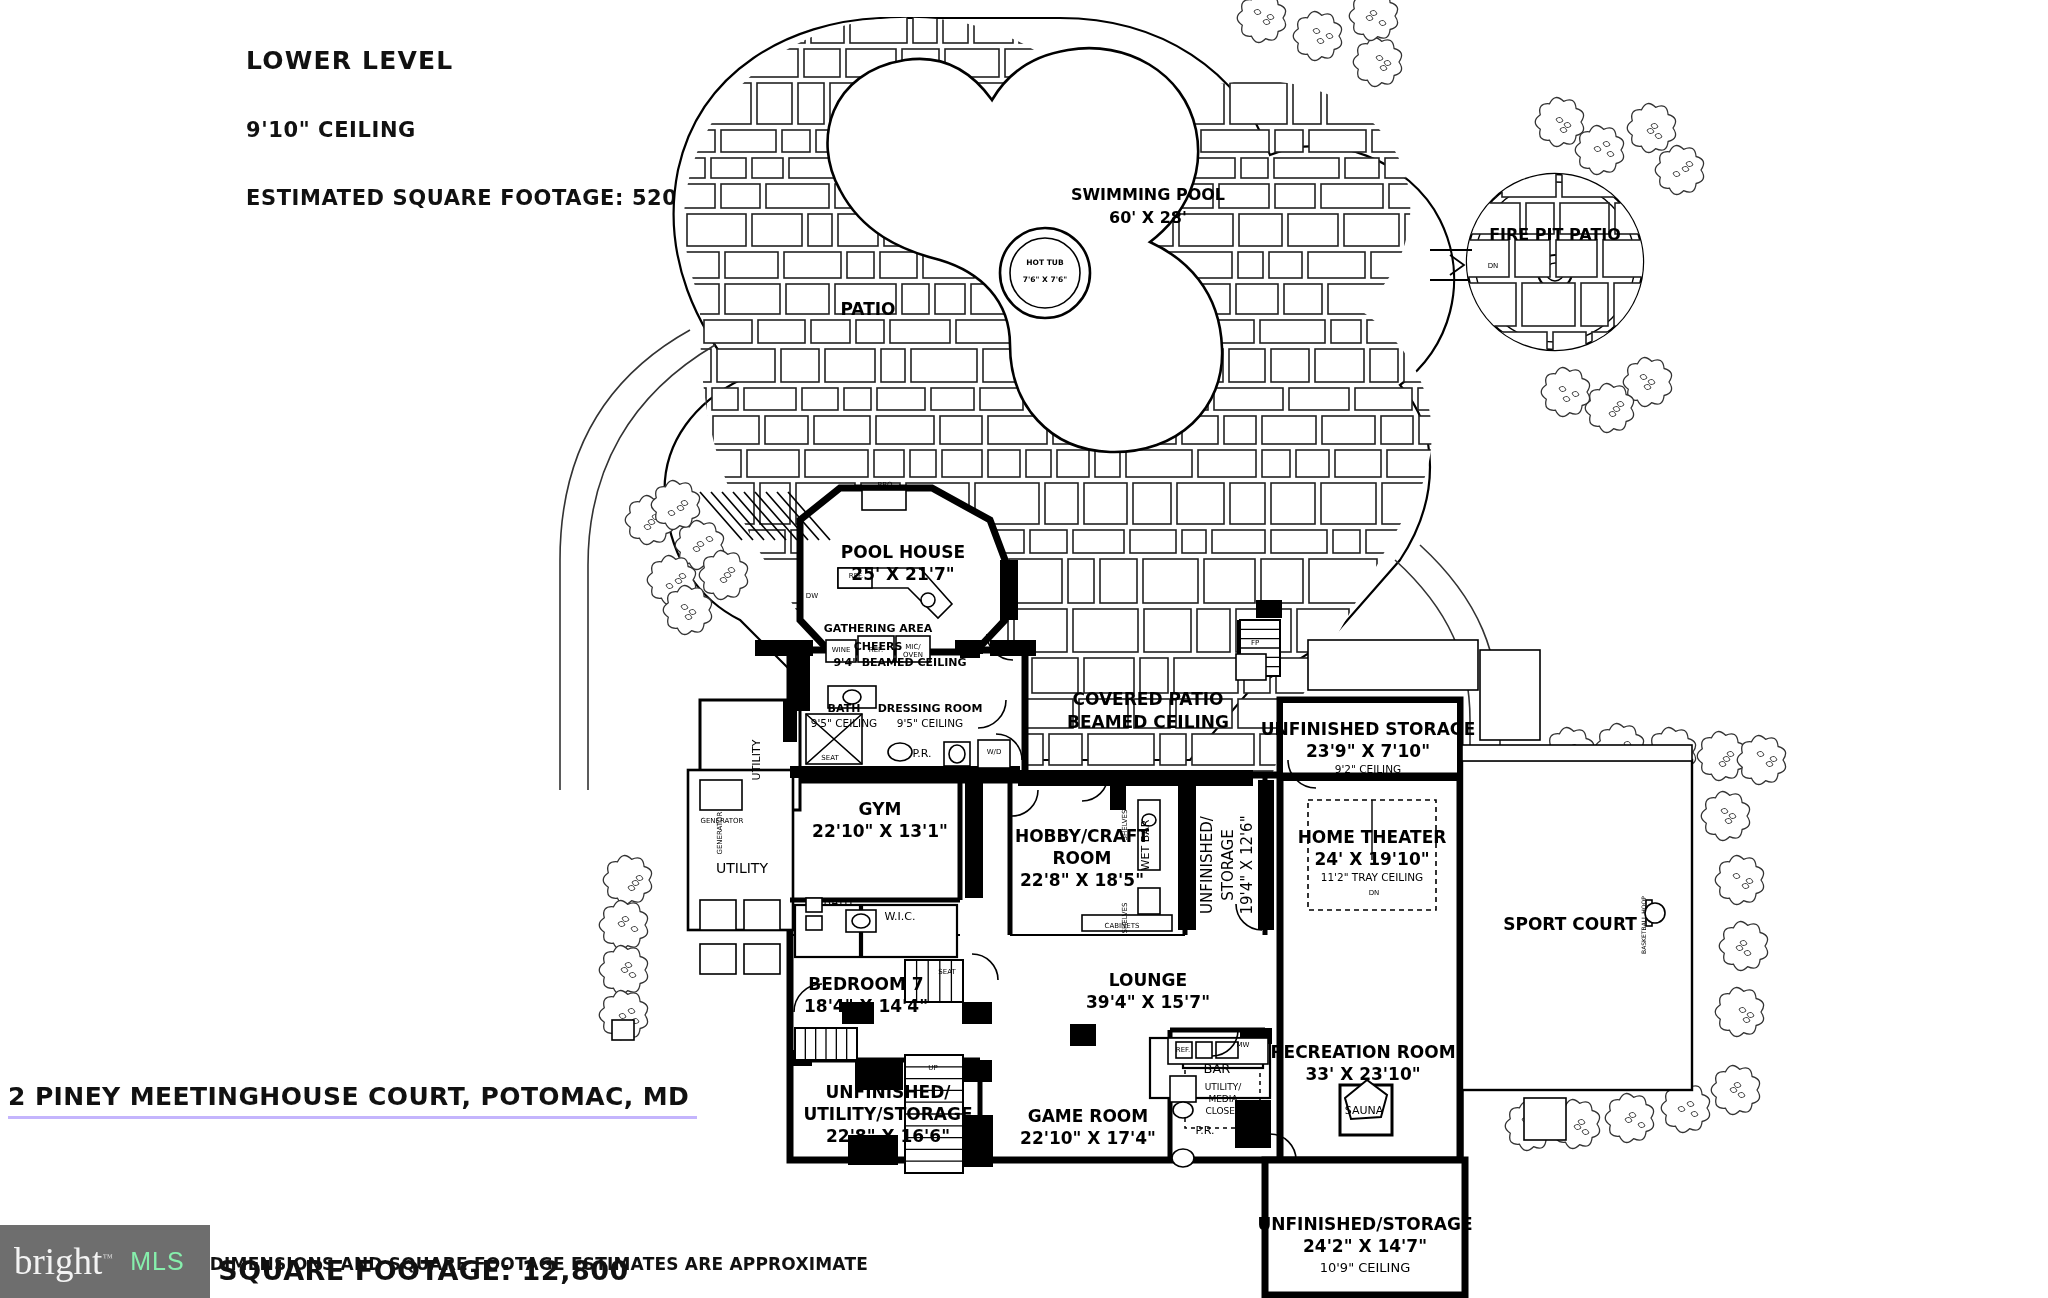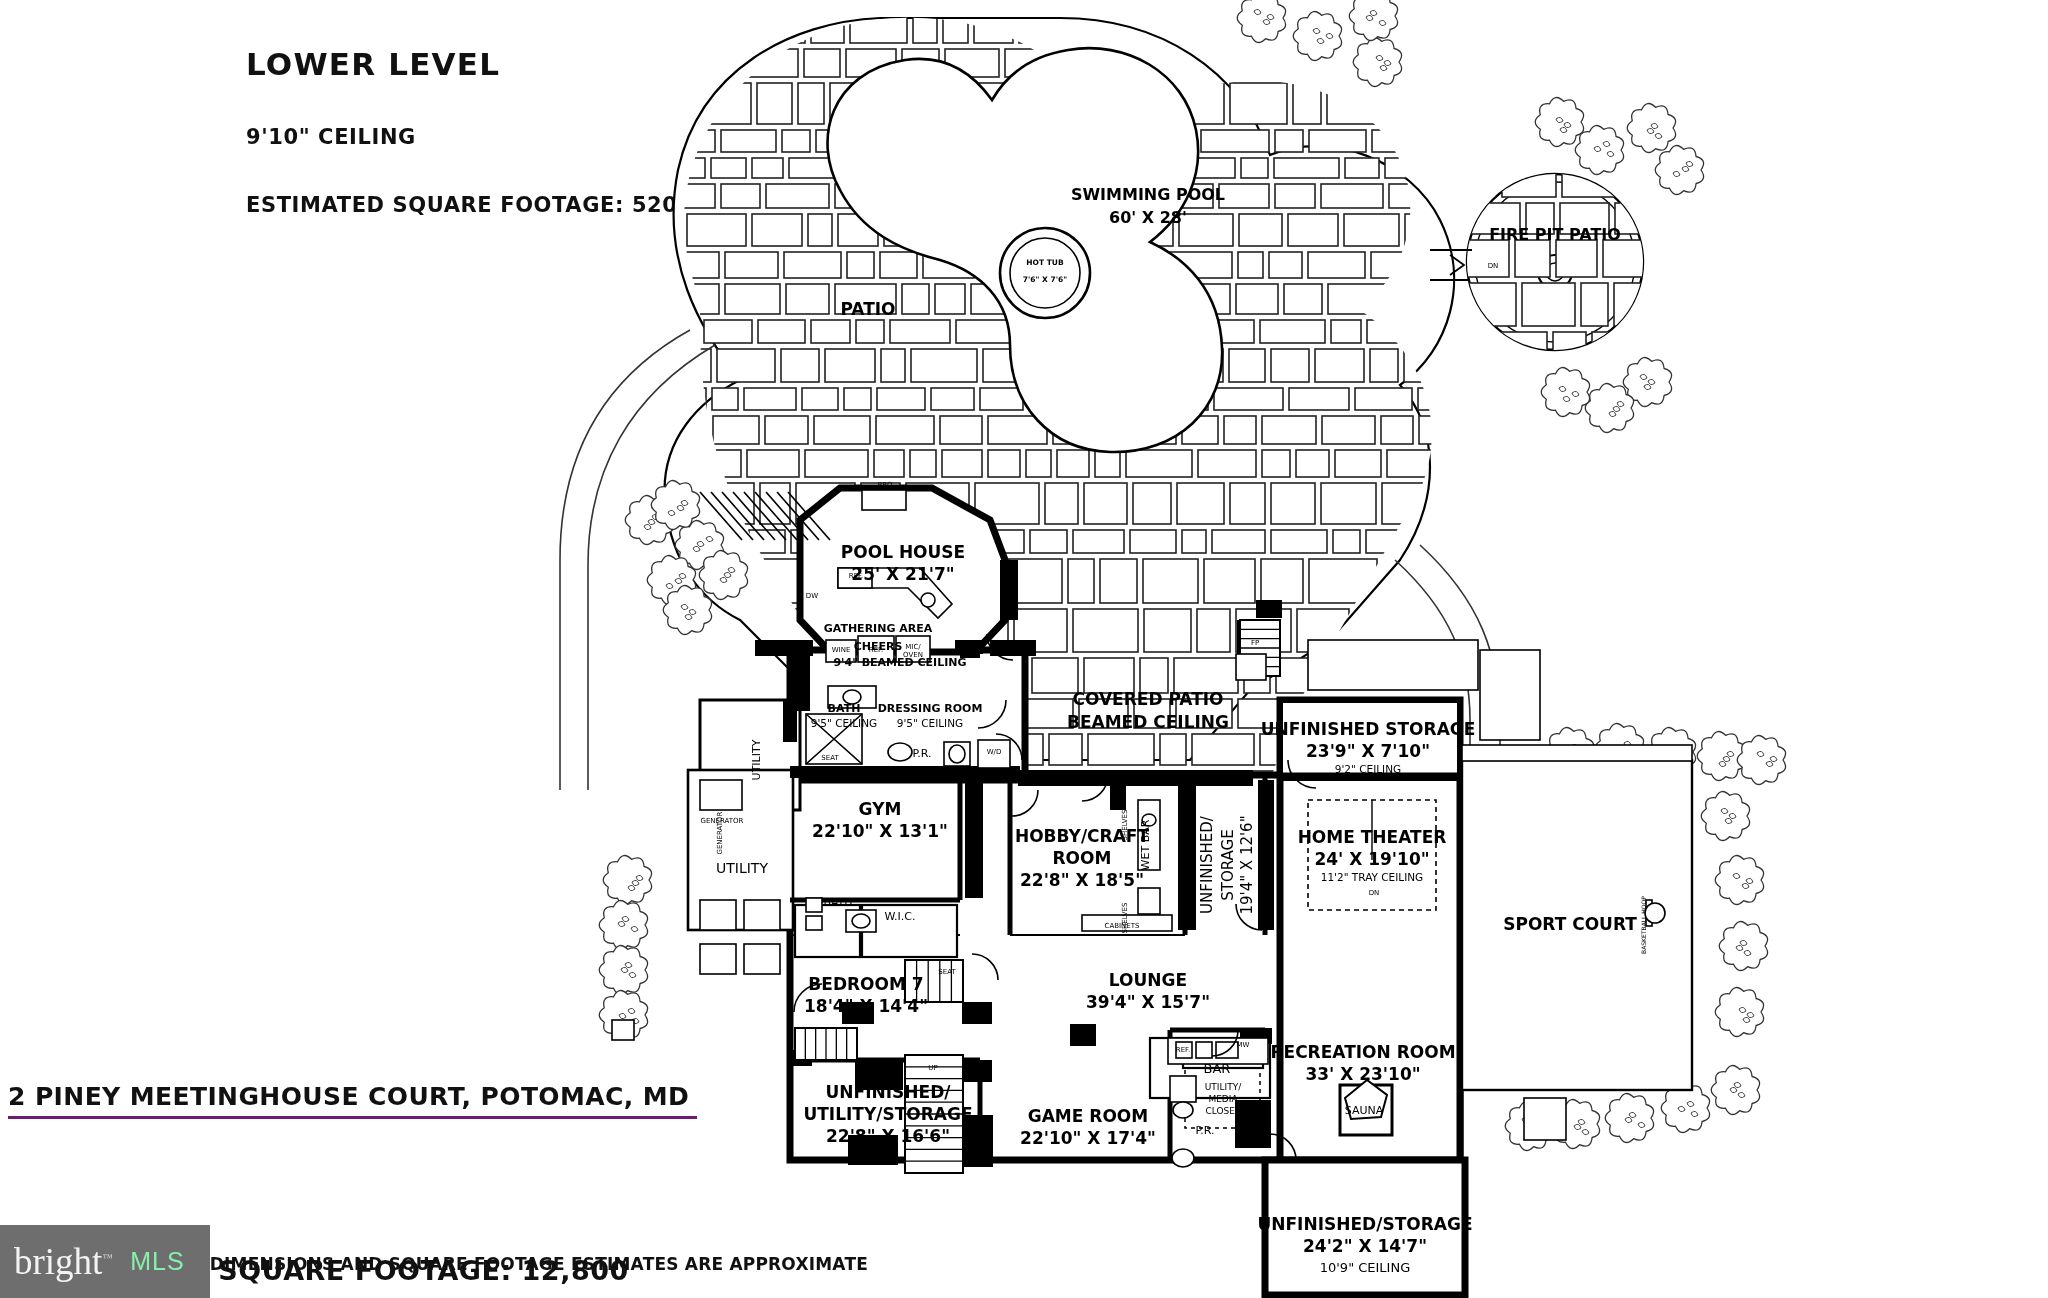--- a/index.html
+++ b/index.html
@@ -24,38 +24,38 @@
     text-align: center;
     white-space: pre;
     line-height: 1.18;
     letter-spacing: 0.2px;
     color: #111;
   }
 
   
   #title-block { left: 246px; top: 8px; text-align: left; }
   #title-block .t1 {
-    font-size: 31px; font-weight: 700; letter-spacing: 1.2px;
+    font-size: 25px; font-weight: 700; letter-spacing: 1.2px;
     font-family: "DejaVu Sans", sans-serif;
   }
   #title-block .t2 {
     font-size: 21px; font-weight: 700; letter-spacing: .6px; margin-top: 5px;
     font-family: "DejaVu Sans", sans-serif;
   }
   #title-block .t3 {
     font-size: 21px; font-weight: 700; letter-spacing: .6px; margin-top: 5px;
     font-family: "DejaVu Sans", sans-serif;
   }
 
   
   #address-line {
     left: 8px; top: 1082px; font-size: 25px; font-weight: 700;
     letter-spacing: .4px; text-align: center;
     font-family: "DejaVu Sans", sans-serif;
-    border-bottom: 3px solid #701a75; padding-bottom: 4px; padding-right: 8px;
+    border-bottom: 3px solid #c4b5fd; padding-bottom: 4px; padding-right: 8px;
   }
   #disclaimer {
     left: 4px; top: 1198px; font-size: 17px; text-align: left;
     letter-spacing: .2px; line-height: 1.55; font-weight: 600;
     font-family: "DejaVu Sans", sans-serif;
   }
   #total-sqft {
     left: 110px; top: 1255px; font-size: 27px; font-weight: 700;
     letter-spacing: .5px; text-align: left;
     font-family: "DejaVu Sans", sans-serif;

